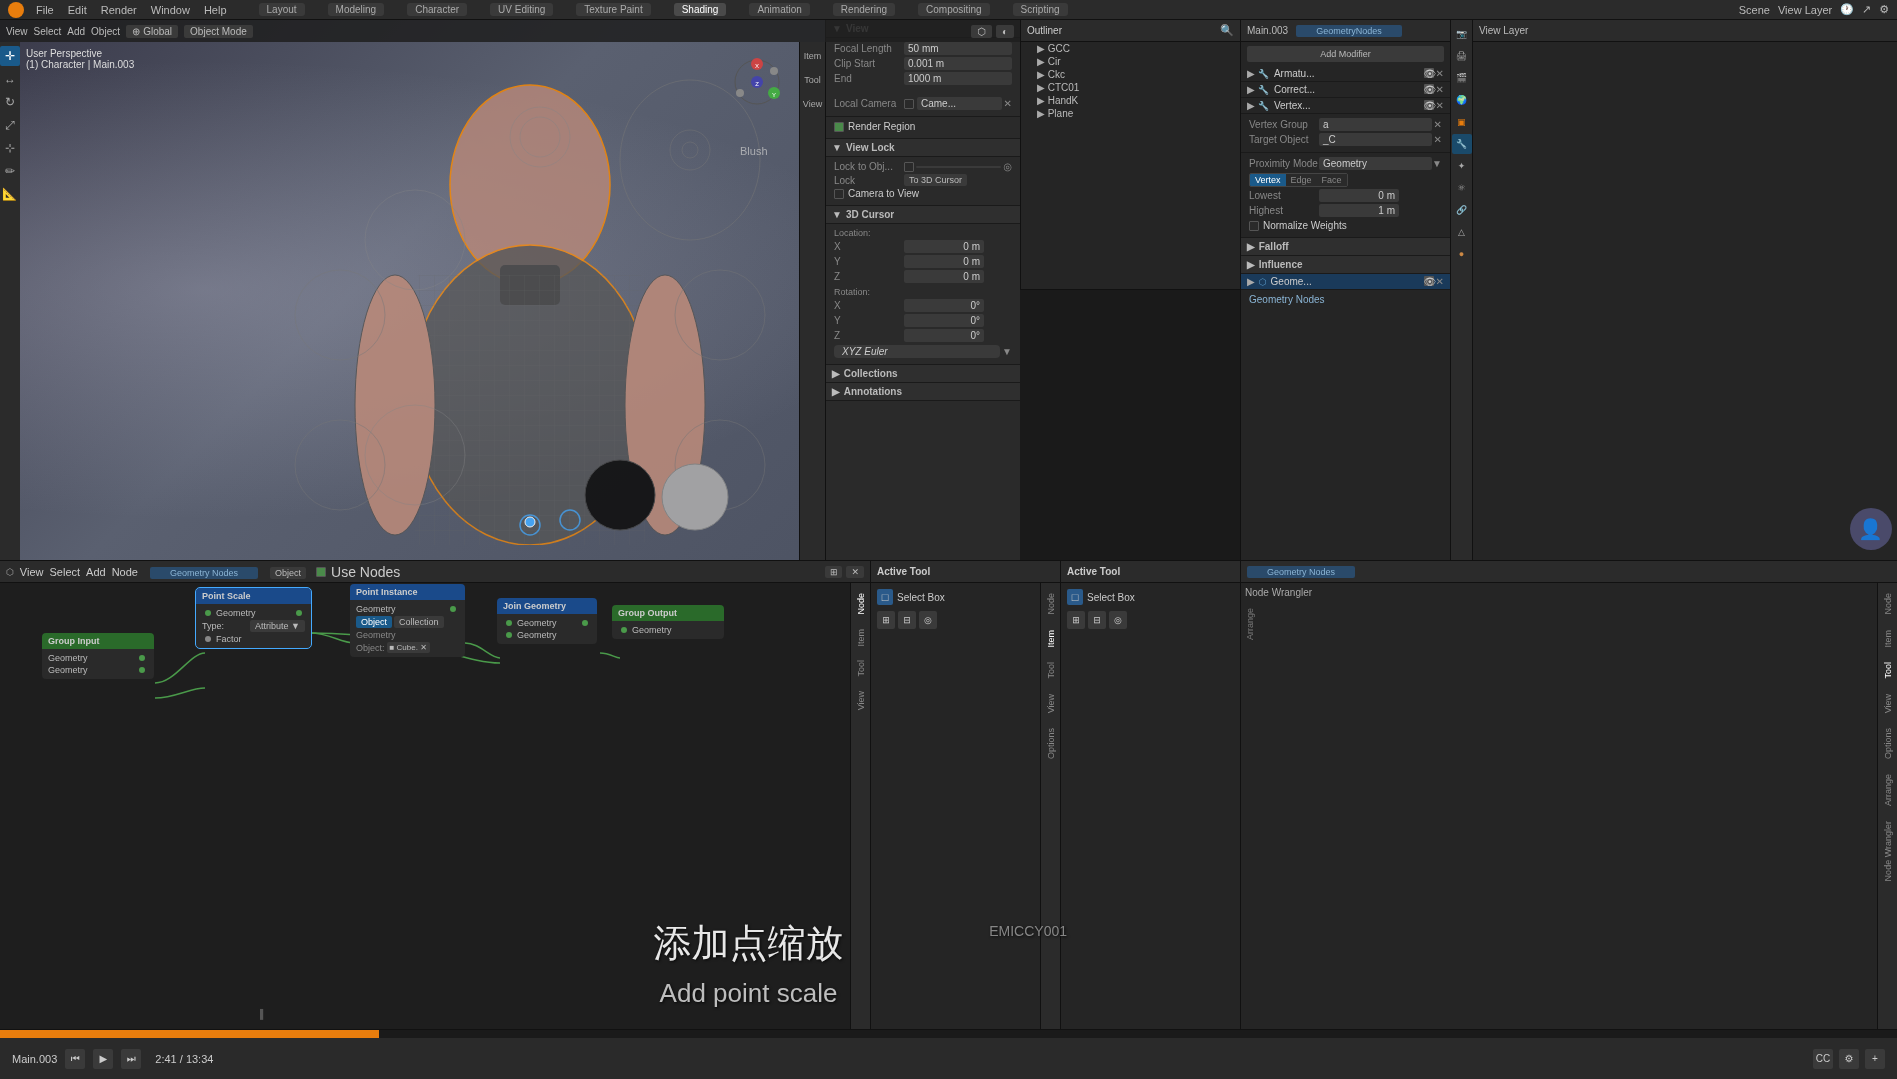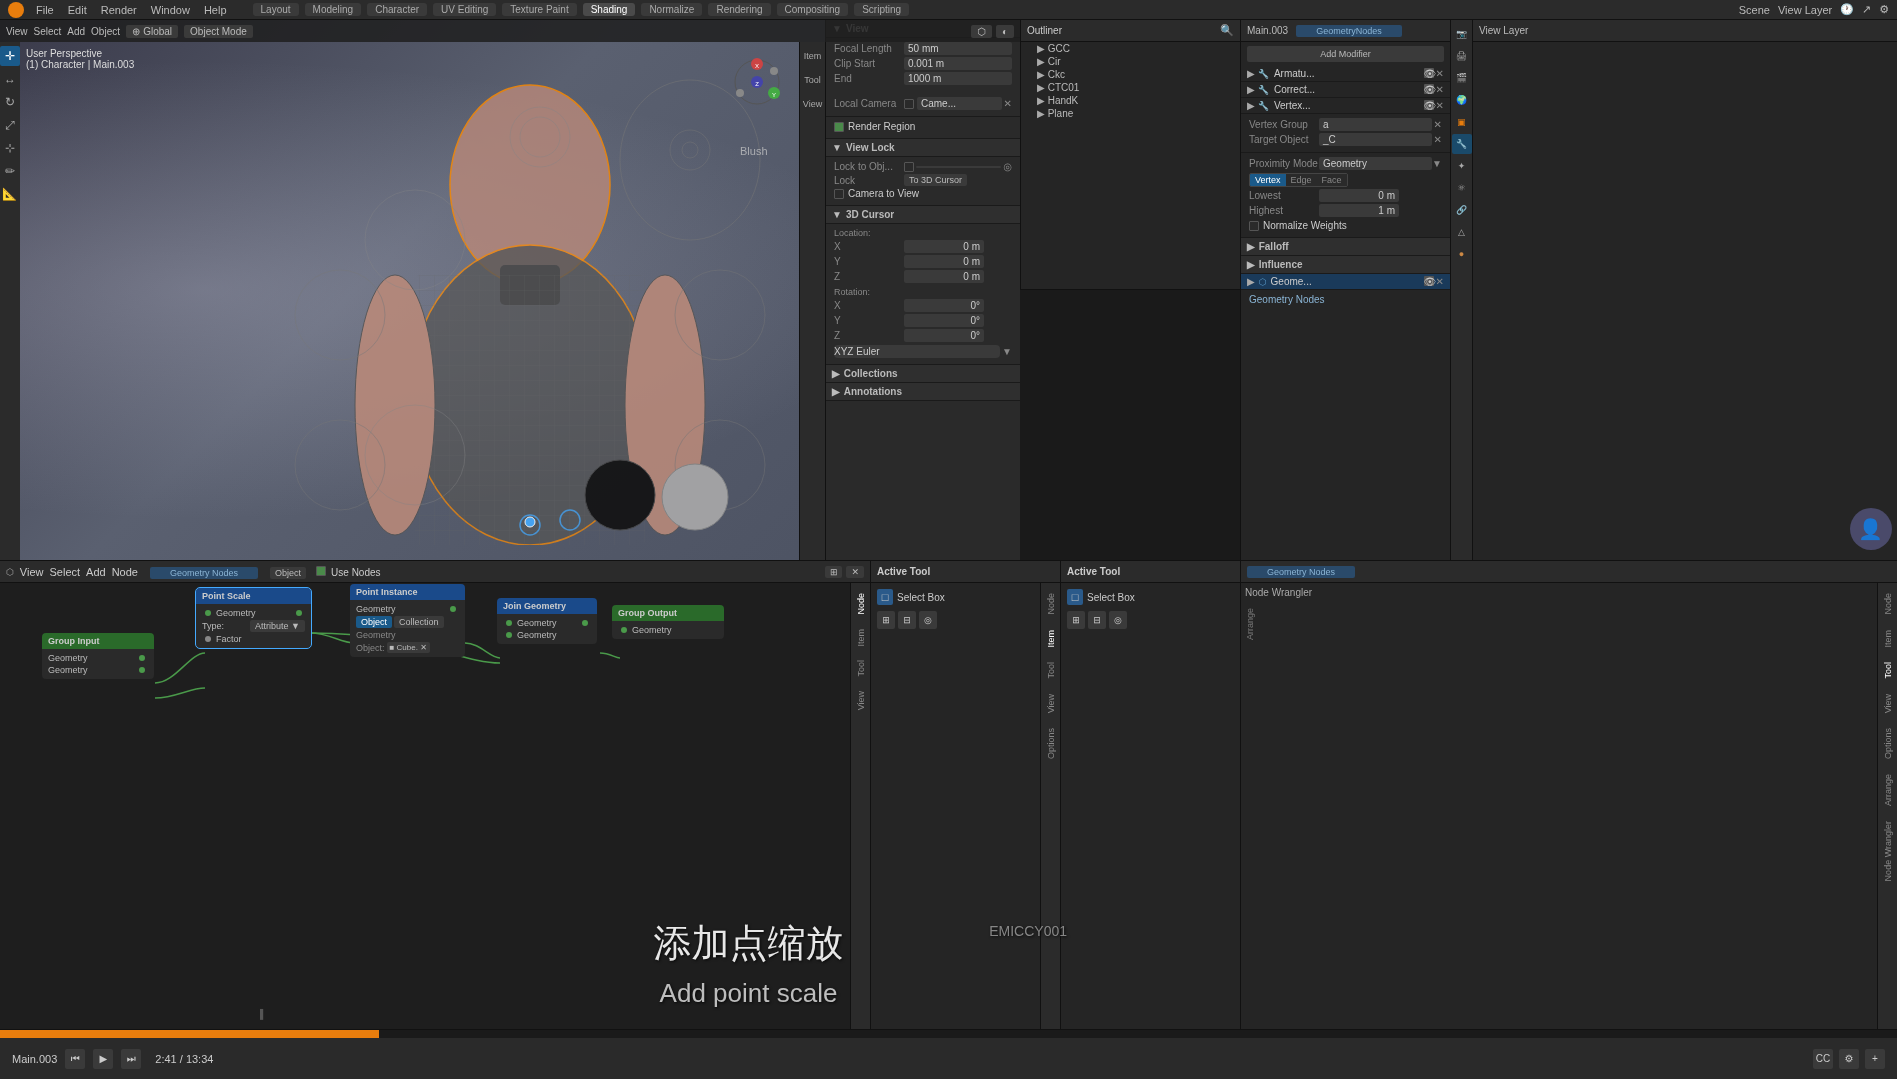--- a/index.html
+++ b/index.html
@@ -37,22 +37,22 @@
       display: flex;
       gap: 14px;
     }
     .top-bar-menu span {
       color: #bbb;
       font-size: 11px;
       cursor: pointer;
     }
     .top-bar-workspace {
       display: flex;
-      gap: 6px;
-      margin-left: 14px;
+      gap: 23px;
+      margin-left: 20px;
     }
     .workspace-tab {
       padding: 1px 8px;
       background: #3a3a3a;
       border-radius: 3px;
       font-size: 10px;
       color: #aaa;
       cursor: pointer;
     }
     .workspace-tab.active {
@@ -140,24 +140,25 @@
       background: #3a3a3a;
       color: #ccc;
       padding: 1px 4px;
       border-radius: 2px;
       flex: 1;
       font-size: 10px;
     }
     .prop-value-wide {
       background: #3a3a3a;
       color: #ccc;
-      padding: 1px 0;
+      padding: 1px 8px;
       border-radius: 4px;
       font-size: 10px;
       flex: 1;
+      font-style: italic;
     }
 
     
     #side-icons {
       position: absolute;
       top: 22px;
       right: 195px;
       width: 26px;
       height: 518px;
       background: #2b2b2b;
@@ -585,21 +586,21 @@
     <span>Window</span>
     <span>Help</span>
   </div>
   <div class="top-bar-workspace">
     <span class="workspace-tab">Layout</span>
     <span class="workspace-tab">Modeling</span>
     <span class="workspace-tab">Character</span>
     <span class="workspace-tab">UV Editing</span>
     <span class="workspace-tab">Texture Paint</span>
     <span class="workspace-tab active">Shading</span>
-    <span class="workspace-tab">Normalize</span>
+    <span class="workspace-tab">Animation</span>
     <span class="workspace-tab">Rendering</span>
     <span class="workspace-tab">Compositing</span>
     <span class="workspace-tab">Scripting</span>
   </div>
   <div class="top-bar-right">
     <span>Scene</span>
     <span>View Layer</span>
     <span>🕐</span>
     <span>↗</span>
     <span>⚙</span>
@@ -980,21 +981,21 @@
       <span class="vp-btn">Add</span>
       <span class="vp-btn">Node</span>
       <span style="margin-left:6px;">
         <span class="geo-badge">Geometry Nodes</span>
       </span>
       <span style="margin-left:6px;">
         <span class="small-btn">Object</span>
       </span>
       <span style="margin-left:4px;">
         <span class="cb checked"></span>
-        <span style="margin-left:2px;font-size:10px;">Use Nodes</span>
+        <span style="margin-left:2px;font-size:14px;">Use Nodes</span>
       </span>
       <span style="margin-left:auto;display:flex;gap:4px;">
         <span class="small-btn">⊞</span>
         <span class="small-btn">✕</span>
       </span>
     </div>
 
     <div id="node-canvas">
 
       <svg style="position:absolute;top:0;left:0;width:100%;height:100%;pointer-events:none;">

